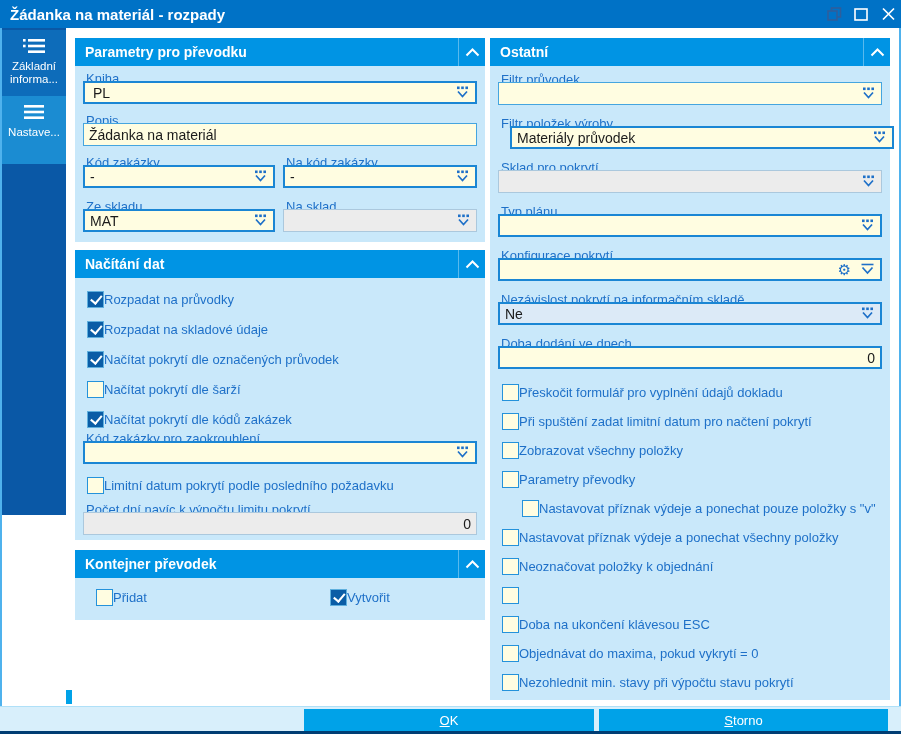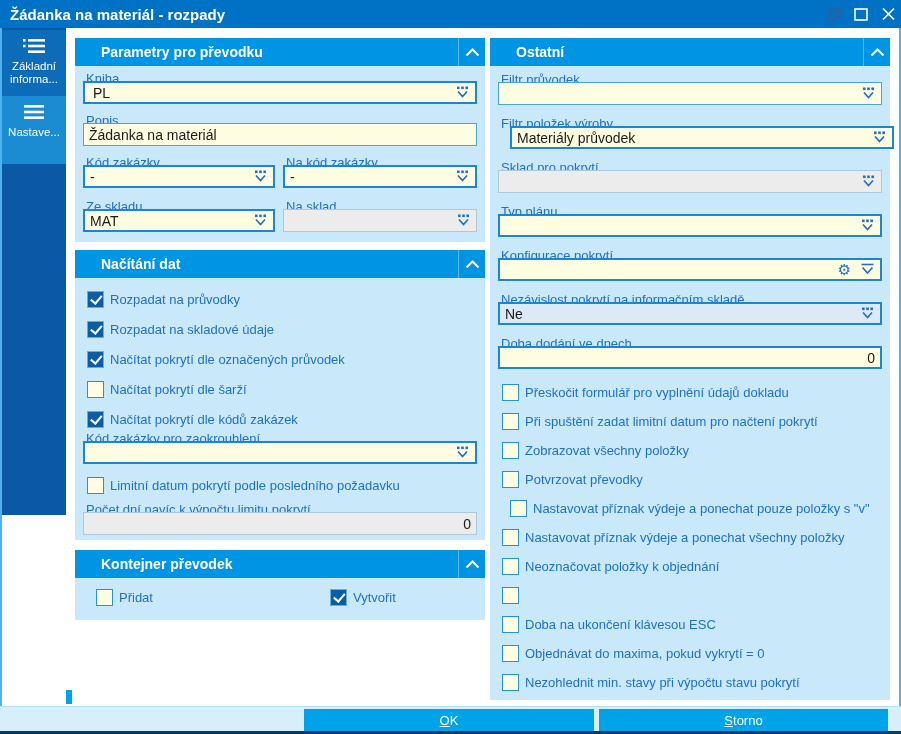--- a/index.html
+++ b/index.html
@@ -19,36 +19,36 @@
   .sidebar{position:absolute;left:2px;top:28px;width:64px;height:487px;background:#0A58A6;}
   .side-tab{position:absolute;left:0;width:64px;color:#fff;text-align:center;cursor:default;}
   .side-tab.t1{top:2px;height:58px;background:#0D6CBA;border-bottom:2px solid #fff;padding-top:8px;box-sizing:content-box;}
   .side-tab.t2{top:68px;height:60px;background:#1B8CD2;padding-top:8px;}
   .side-ico{display:block;margin:0 auto 6px auto;}
   .side-label{font-size:11.5px;line-height:13px;}
   .sidebar-accent{position:absolute;left:66px;top:690px;width:6px;height:14px;background:#00A2E8;}
   
   .panel{position:absolute;background:#C9E8FA;}
   .panel-header{position:absolute;left:0;top:0;right:0;height:28px;background:#0094E4;color:#fff;
-    font-size:14px;font-weight:bold;display:flex;align-items:center;padding-left:26px;box-sizing:border-box;}
+    font-size:14px;font-weight:bold;display:flex;align-items:center;padding-left:10px;box-sizing:border-box;}
   .collapse{position:absolute;right:0;top:0;width:27px;height:28px;display:flex;align-items:center;justify-content:center;
     border-left:1px solid rgba(255,255,255,.35);box-sizing:border-box;}
   
   .flabel{position:absolute;font-size:13px;color:#1E70C8;white-space:nowrap;}
   .field{position:absolute;height:23px;background:#FFFDE1;border:1px solid #45A5DF;box-sizing:border-box;
     font-size:14px;color:#1b1b1b;display:flex;align-items:center;padding:0 5px;}
   .field.accent{border:2px solid #1A86D4;}
   .field.disabled{background:#ECECEC;border:1px solid #ABC8DD;}
   .field.blue-bg{background:#DCEAF7;}
   .field .val{flex:1;white-space:nowrap;overflow:hidden;}
   .field.num .val{text-align:right;}
   .icon-slot{color:#1E70C8;display:flex;align-items:center;margin-left:4px;flex:none;}
   .gear{font-size:15px;line-height:1;color:#1E70C8;margin-right:5px;}
   
-  .cbrow{position:absolute;display:flex;align-items:center;gap:6px;height:18px;}
+  .cbrow{position:absolute;display:flex;align-items:center;gap:0;height:18px;}
   .cb{width:17px;height:17px;background:#FFFDE1;border:1px solid #2492DB;box-sizing:border-box;position:relative;flex:none;}
   .cb.checked{background:#0A5DA6;border-color:#5FB0DE;}
   .cb.checked::after{content:"";position:absolute;left:4.5px;top:1.5px;width:5px;height:8.5px;
     border:solid #fff;border-width:0 2.2px 2.2px 0;transform:rotate(40deg);}
   .cblabel{font-size:13px;color:#1E70C8;white-space:nowrap;}
   
   .footer{position:absolute;left:0;top:706px;width:901px;height:25px;background:#D8EFFB;border-top:1px solid #AFE0F8;box-sizing:border-box;}
   .btn{position:absolute;top:2px;height:22px;background:#00A2E8;color:#fff;font-size:13px;
     display:flex;align-items:center;justify-content:center;cursor:default;}
   .btn u{text-decoration:underline;}
@@ -368,23 +368,23 @@
     <div class="cbrow" style="left:12px;top:374px;">
       <span class="cb"></span>
       <span class="cblabel">Při spuštění zadat limitní datum pro načtení pokrytí</span>
     </div>
     <div class="cbrow" style="left:12px;top:403px;">
       <span class="cb"></span>
       <span class="cblabel">Zobrazovat všechny položky</span>
     </div>
     <div class="cbrow" style="left:12px;top:432px;">
       <span class="cb"></span>
-      <span class="cblabel">Potvrzovat převodky</span>
-    </div>
-    <div class="cbrow" style="left:0;top:461px;padding-left:20px;">
+      <span class="cblabel">Parametry převodky</span>
+    </div>
+    <div class="cbrow" style="left:12px;top:461px;padding-left:20px;">
       <span class="cb"></span>
       <span class="cblabel">Nastavovat příznak výdeje a ponechat pouze položky s "v"</span>
     </div>
     <div class="cbrow" style="left:12px;top:490px;">
       <span class="cb"></span>
       <span class="cblabel">Nastavovat příznak výdeje a ponechat všechny položky</span>
     </div>
     <div class="cbrow" style="left:12px;top:519px;">
       <span class="cb"></span>
       <span class="cblabel">Neoznačovat položky k objednání</span>

